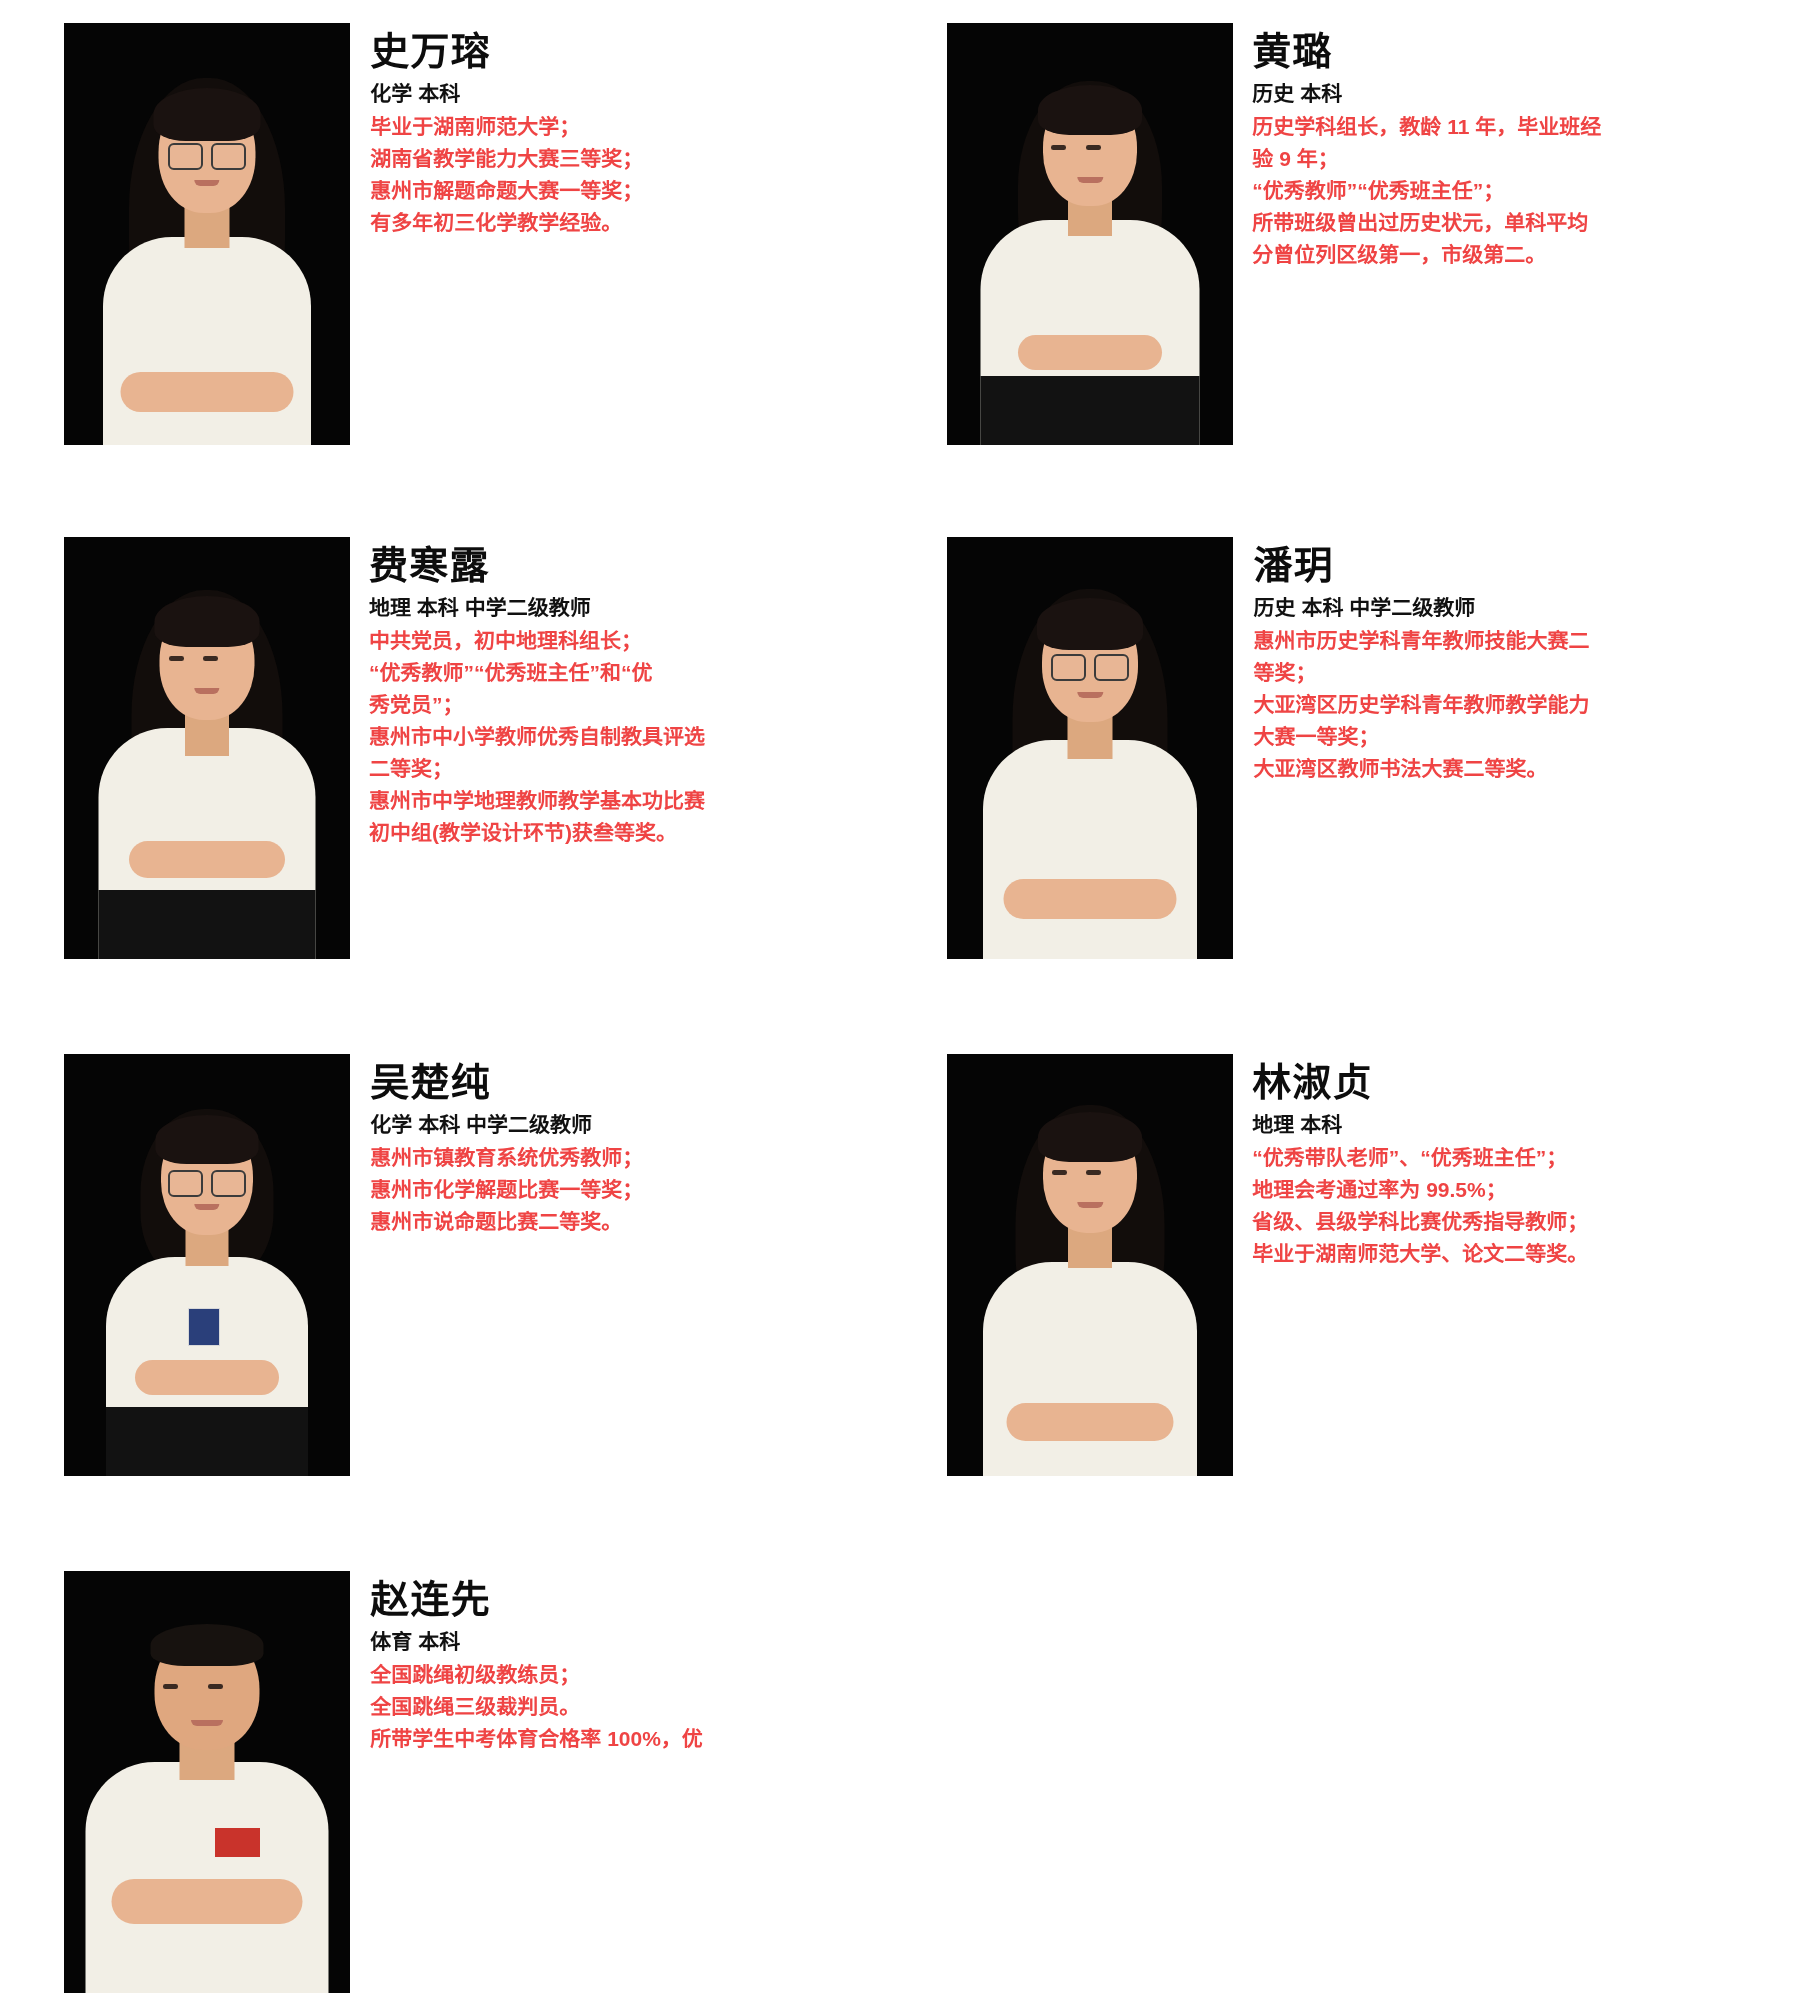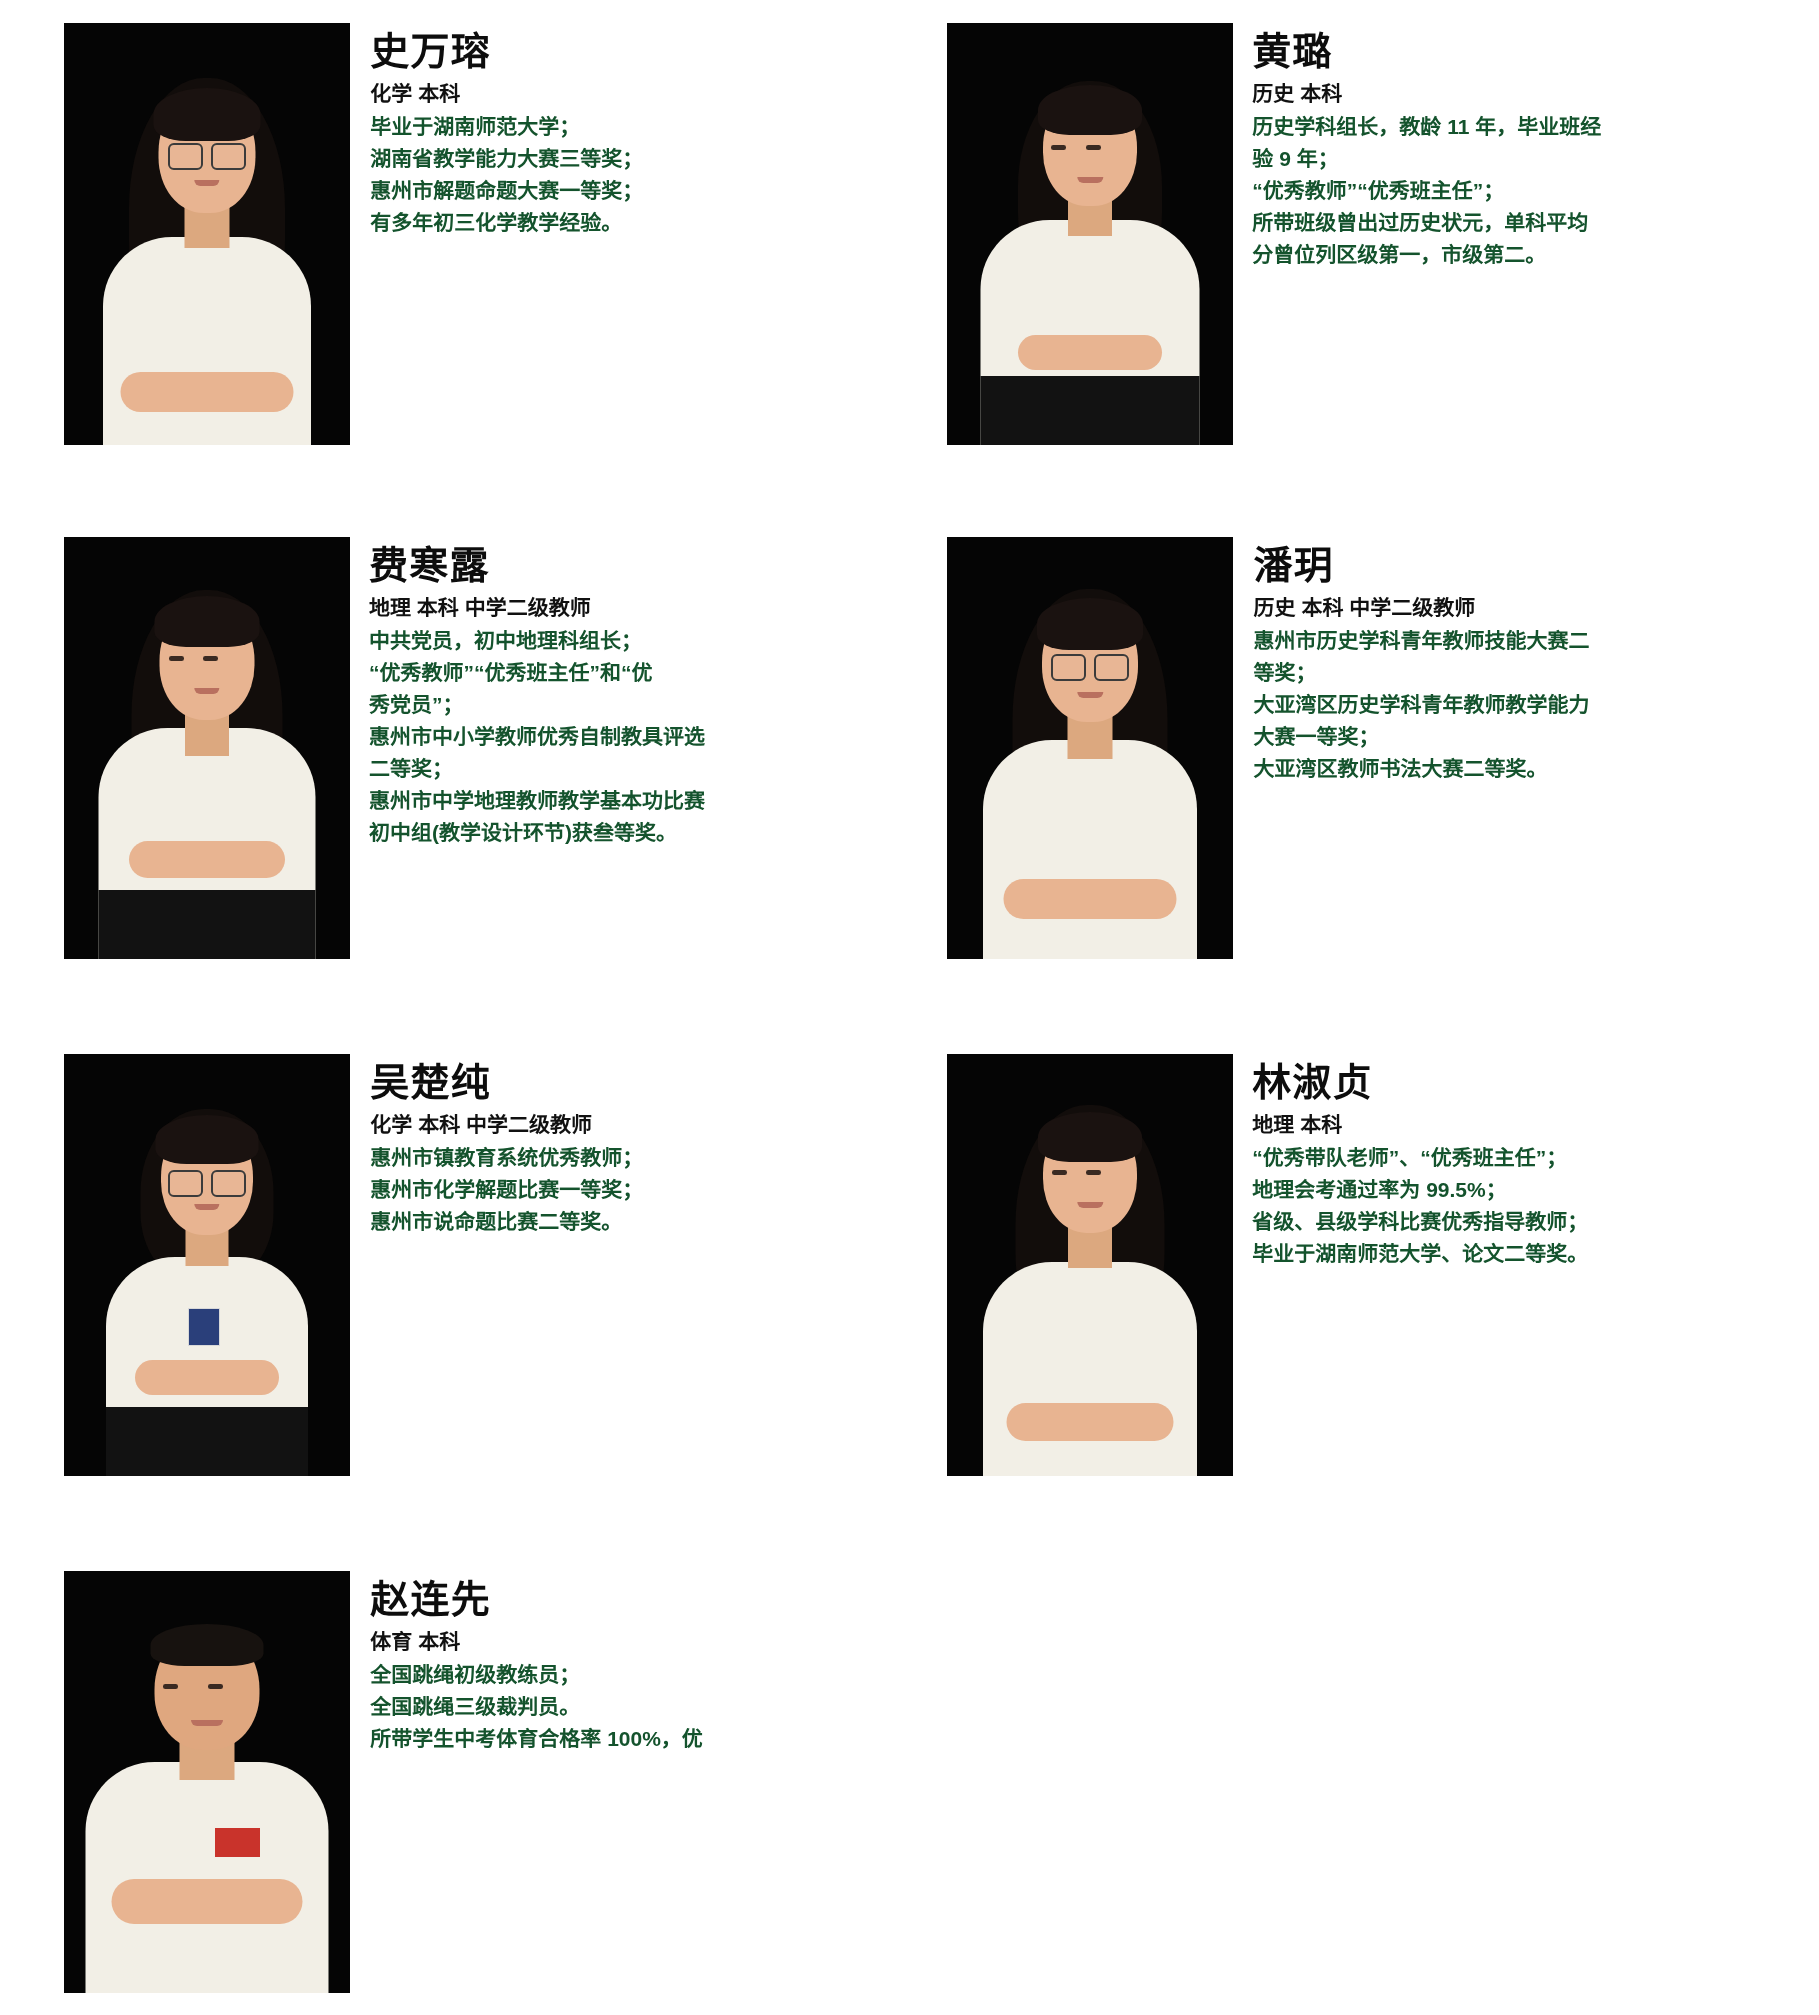--- a/index.html
+++ b/index.html
@@ -169,21 +169,21 @@
     line-height: 1.5;
     margin: 0 0 1.2px 0;
     color: #111111;
   }
 
   .bio {
     font-size: 21px;
     font-weight: 700;
     line-height: 1.52;
     margin: 0;
-    color: #14532d;
+    color: #ef4444;
     max-width: 549px;
   }
   .bio-line { display: block; }
 
   .col-right .info { padding-left: 16px; }
   .col-right .bio { max-width: 554px; }
 </style>
 </head>
 <body>
 

